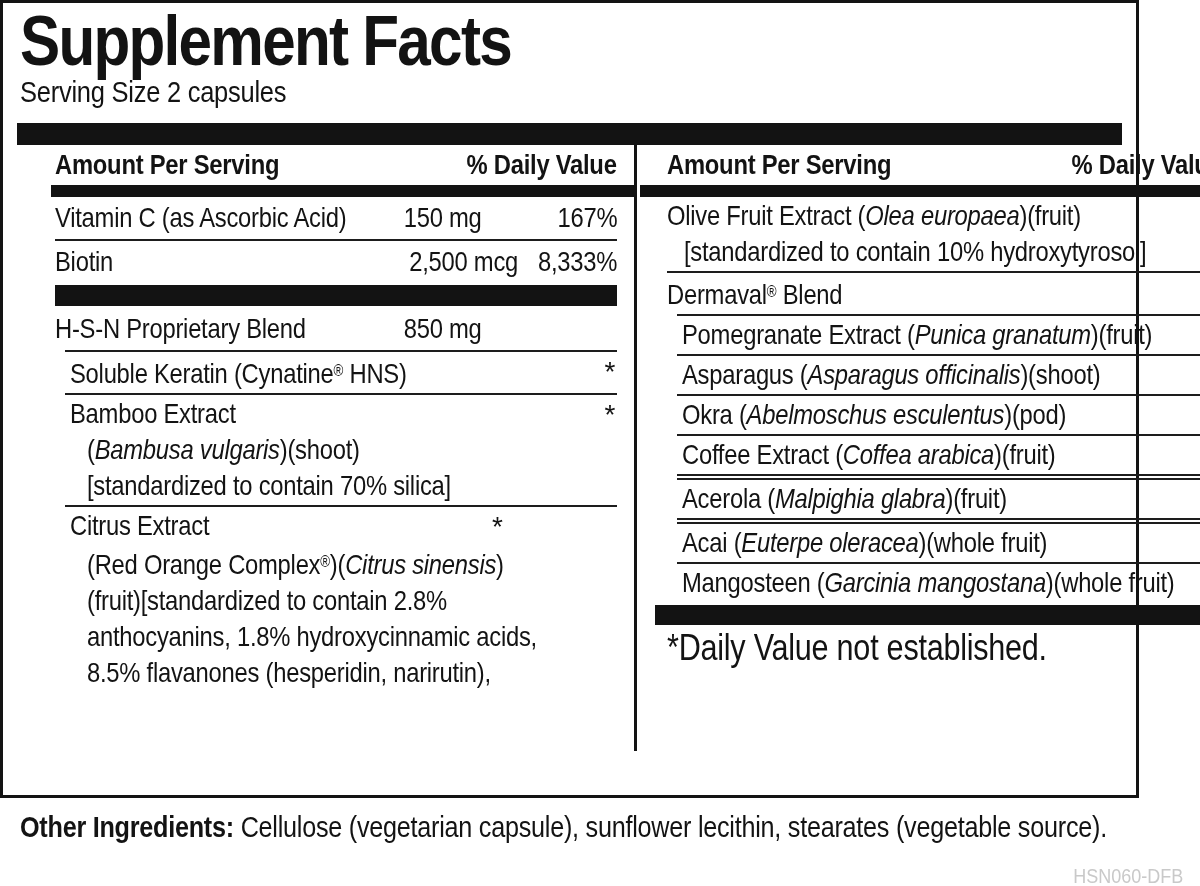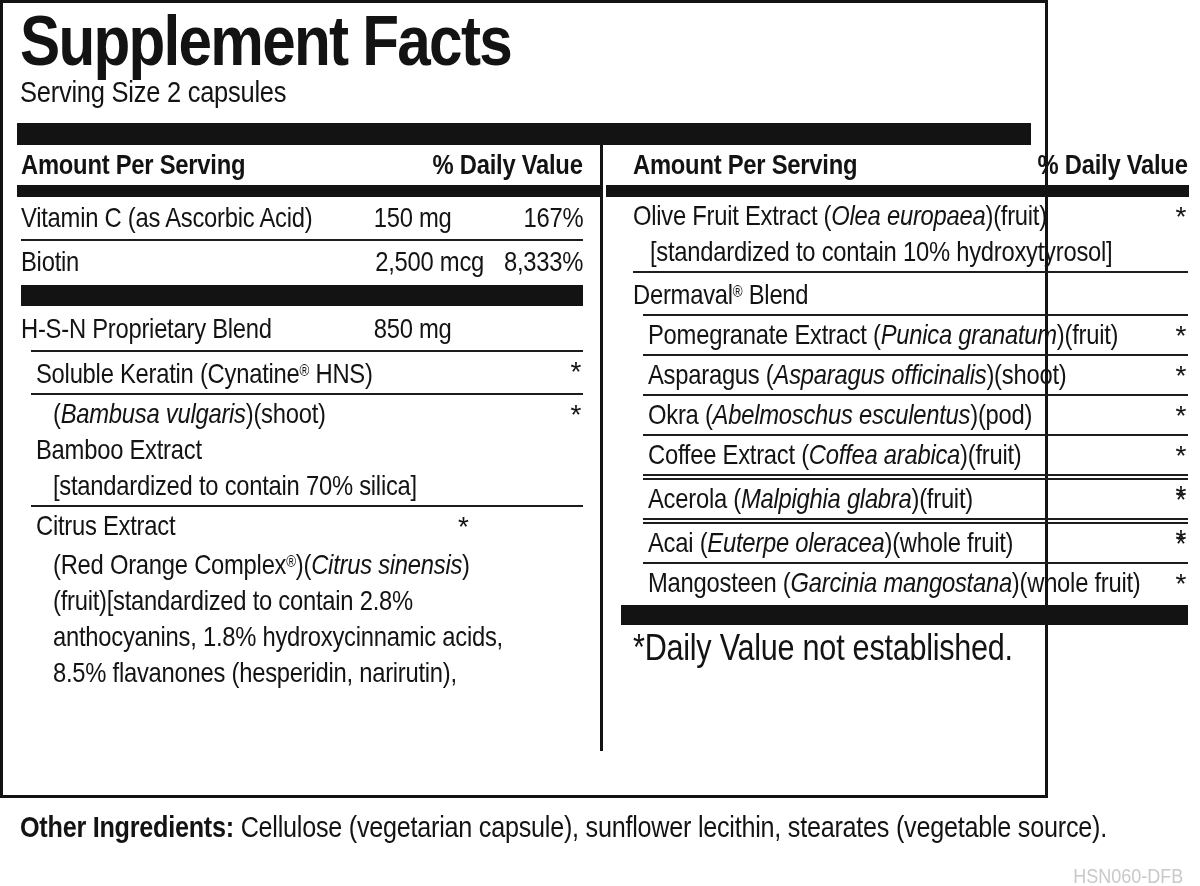--- a/index.html
+++ b/index.html
@@ -12,43 +12,43 @@
   body{
     width:1200px;height:886px;overflow:hidden;background:#ffffff;
     font-family:"Liberation Sans", sans-serif;color:var(--ink);
   }
   
   .scale{display:inline-block;transform:scaleX(0.85);transform-origin:0 50%;white-space:nowrap;}
   .scale-r{display:inline-block;transform:scaleX(0.85);transform-origin:100% 50%;white-space:nowrap;}
   .it{font-style:italic;}
   .sup{font-size:56%;vertical-align:0.45em;}
 
-  .box{width:1048px;height:798px;border:3px solid var(--ink);background:#fff;}
+  .box{width:1139px;height:798px;border:3px solid var(--ink);background:#fff;}
   .top{padding:6px 14px 0 17px;}
   .title{font-size:70px;line-height:64px;font-weight:bold;letter-spacing:-2px;}
   .title .scale{transform:scaleX(0.86);}
   .serving{font-size:30px;line-height:38px;letter-spacing:-0.3px;}
   .serving:first-of-type{margin-top:6px;}
 
   .bar1{height:22px;background:var(--ink);margin:12px 14px 0 14px;}
 
-  .columns{display:flex;height:606px;}
+  .columns{display:flex;height:606px;padding-left:34px;}
   .col{width:600px;}
   .col.left{border-right:3px solid var(--ink);padding:0 17px 0 18px;}
   .col.right{padding:0 15px 0 30px;}
 
   .col-header{display:flex;justify-content:space-between;align-items:center;height:40px;font-weight:bold;font-size:28px;letter-spacing:-0.3px;}
   .bar2{height:12px;background:var(--ink);}
   .left .bar2{margin:0 -20px 0 -4px;}
   .right .bar2{margin:0 -1px 0 -27px;}
 
   .row{font-size:28px;letter-spacing:-0.3px;gap:12px;}
   .row.nutrient{display:flex;align-items:baseline;line-height:38px;padding:2px 0;}
   .nutrient .name{flex:1;min-width:0;}
-  .nutrient .amount{width:100px;text-align:center;}
+  .nutrient .amount{width:100px;text-align:left;}
   .nutrient .dv{width:115px;text-align:right;text-decoration:underline;}
   .sep{border-top:2px solid var(--sep);}
   .row.item{position:relative;line-height:36px;padding:1px 0;}
   .row.item.indent1{margin-left:10px;padding-left:5px;}
   .line.cont{padding-left:17px;}
   .star{position:absolute;top:2px;right:2px;}
   .star.mid{left:427px;right:auto;}
 
   .col-bar{height:21px;background:var(--ink);margin:2px 0;}
   .right .col-bar{height:20px;margin:3px 0 3px -12px;}
@@ -91,22 +91,22 @@
           <div class="row nutrient">
             <span class="name"><span class="scale"><span>H-S-N Proprietary Blend</span></span></span>
             <span class="amount"><span class="scale-r">850 mg</span></span>
             <span class="dv"><span class="scale-r"></span></span>
           </div>
           <div class="row item indent1 sep">
             <div class="line"><span class="scale"><span>Soluble Keratin (Cynatine</span><span class="sup">®</span><span> HNS)</span></span></div>
             <span class="star">*</span>
           </div>
           <div class="row item indent1 sep">
+            <div class="line"><span class="scale"><span>Bamboo Extract</span></span></div>
             <div class="line cont"><span class="scale"><span>(</span><span class="it">Bambusa vulgaris</span><span>)(shoot)</span></span></div>
-            <div class="line"><span class="scale"><span>Bamboo Extract</span></span></div>
             <div class="line cont"><span class="scale"><span>[standardized to contain 70% silica]</span></span></div>
             <span class="star">*</span>
           </div>
           <div class="row item indent1 sep">
             <div class="line"><span class="scale"><span>Citrus Extract</span></span></div>
             <div class="line cont"><span class="scale"><span>(Red Orange Complex</span><span class="sup">®</span><span>)(</span><span class="it">Citrus sinensis</span><span>)</span></span></div>
             <div class="line cont"><span class="scale"><span>(fruit)[standardized to contain 2.8%</span></span></div>
             <div class="line cont"><span class="scale"><span>anthocyanins, 1.8% hydroxycinnamic acids,</span></span></div>
             <div class="line cont"><span class="scale"><span>8.5% flavanones (hesperidin, narirutin),</span></span></div>
             <span class="star mid">*</span>

